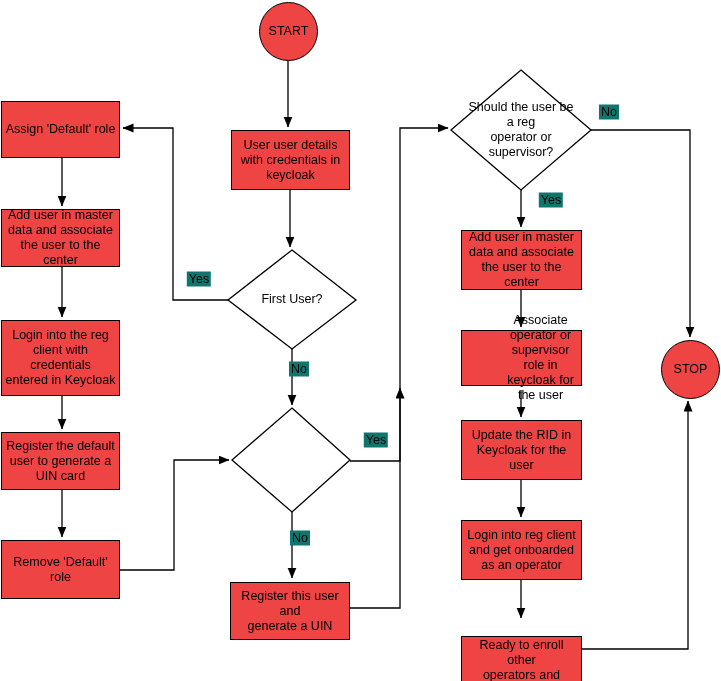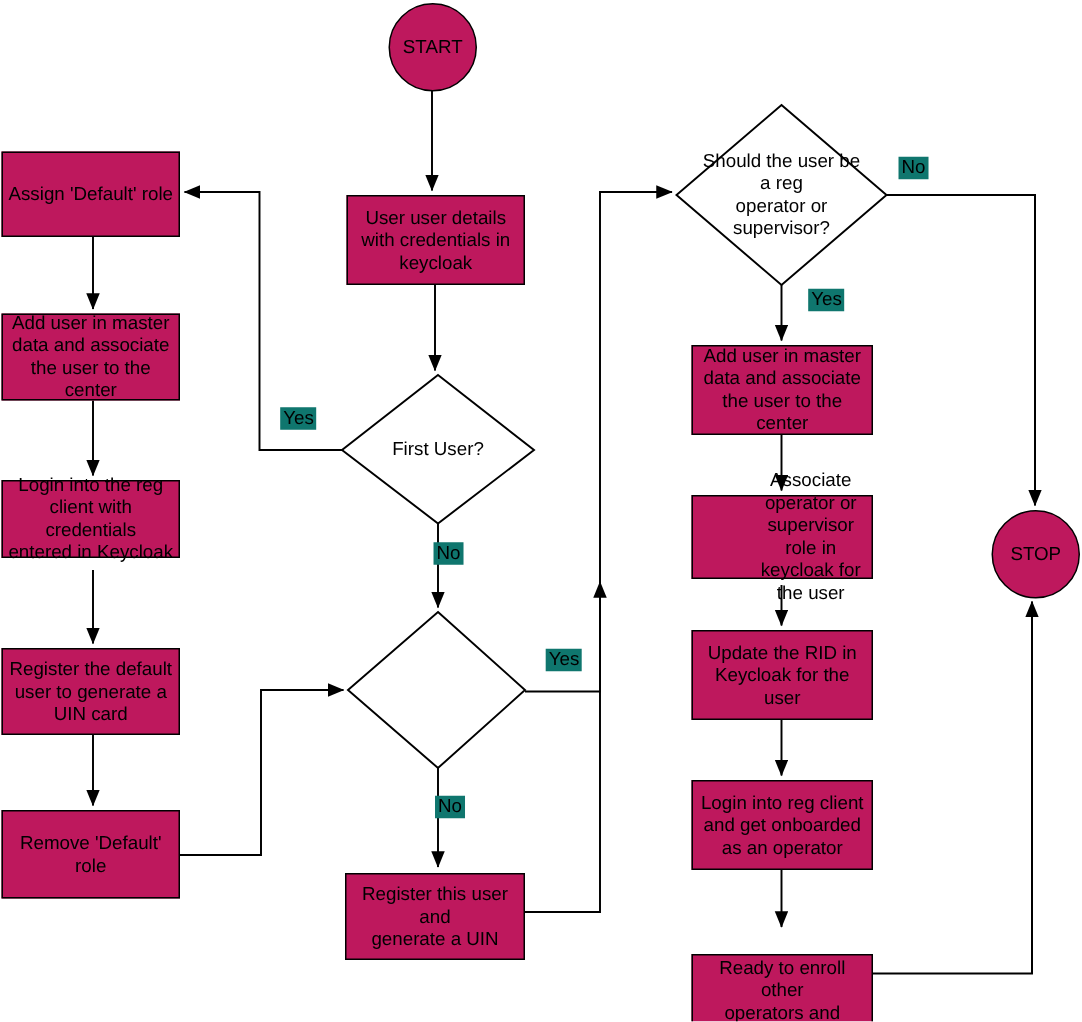--- a/index.html
+++ b/index.html
@@ -3,21 +3,21 @@
 <meta charset="utf-8">
 <style>
   html,body { margin:0; padding:0; background:#ffffff; }
   .canvas {
     position:relative; width:721px; height:681px; background:#ffffff;
     font-family:"Liberation Sans","DejaVu Sans",sans-serif; color:#000000;
     overflow:hidden;
   }
   .edges { position:absolute; left:0; top:0; width:721px; height:681px; }
   .node {
-    position:absolute; background:#be185d; border:1.3px solid #000000;
+    position:absolute; background:#ef4444; border:1.3px solid #000000;
     display:flex; align-items:center; justify-content:center;
     text-align:center; font-size:12.5px; line-height:15px;
     white-space:pre-line; box-sizing:border-box; padding:2px;
   }
   .circle { border-radius:50%; }
   .dtext {
     position:absolute; display:flex; align-items:center; justify-content:center;
     text-align:center; font-size:12.5px; line-height:15px; white-space:pre-line;
     pointer-events:none;
   }
@@ -70,21 +70,21 @@
   <div class="node" style="left:231px; top:130px; width:119px; height:60px;">User user details
 with credentials in
 keycloak</div>
   <div class="node" style="left:230px; top:582px; width:120px; height:58px;">Register this user and
 generate a UIN</div>
 
   <div class="node" style="left:1px; top:101px; width:119px; height:57px;">Assign 'Default' role</div>
   <div class="node" style="left:1px; top:209px; width:119px; height:58px;">Add user in master
 data and associate
 the user to the center</div>
-  <div class="node" style="left:1px; top:320px; width:119px; height:52px;">Login into the reg
+  <div class="node" style="left:1px; top:320px; width:119px; height:76px;">Login into the reg
 client with credentials
 entered in Keycloak</div>
   <div class="node" style="left:1px; top:432px; width:119px; height:58px;">Register the default
 user to generate a
 UIN card</div>
   <div class="node" style="left:1px; top:540px; width:119px; height:59px;">Remove 'Default' role</div>
 
   <div class="node" style="left:461px; top:230px; width:121px; height:60px;">Add user in master
 data and associate
 the user to  the center</div>

